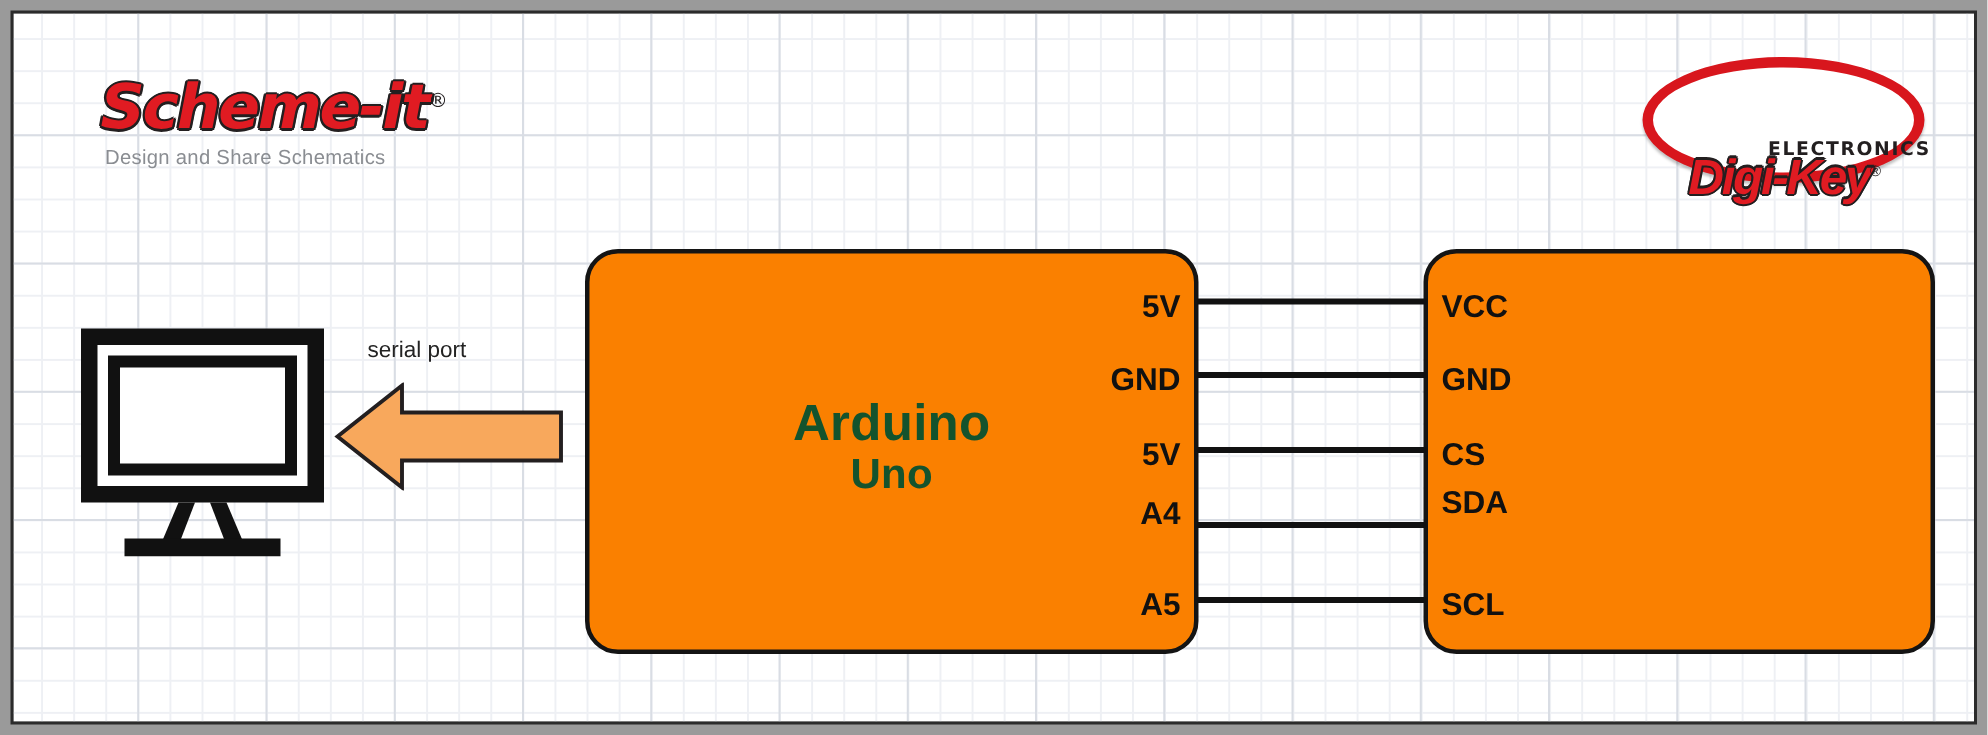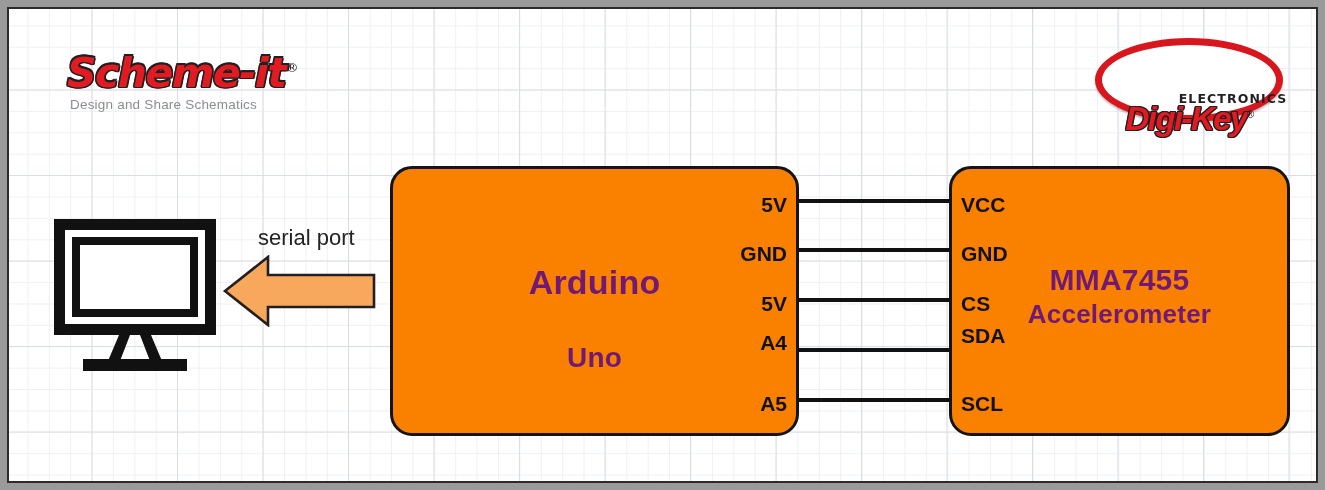--- a/index.html
+++ b/index.html
@@ -164,65 +164,65 @@
     margin-left: 44px;
   }
 
   
   #monitor { position: absolute; left: 36px; top: 200px; width: 180px; height: 162px; }
 
   
   #serial-arrow { position: absolute; left: 213px; top: 246px; width: 155px; height: 72px; }
   #serial-port-label {
     position: absolute;
-    left: 249px;
+    left: 236px;
     top: 216px;
-    font-size: 22px;
+    font-size: 15px;
     color: #232323;
     white-space: nowrap;
   }
 
   
   .block {
     position: absolute;
     background: #fa8000;
     border: 3px solid #141414;
     border-radius: 22px;
     box-sizing: border-box;
   }
   #arduino-block { left: 381px; top: 157px; width: 409px; height: 270px; }
   #mma-block     { left: 940px; top: 157px; width: 341px; height: 270px; }
 
   .block-title-wrap {
     position: absolute;
     left: 0;
     width: 100%;
     text-align: center;
-    color: #701a75;
+    color: #14532d;
     pointer-events: none;
   }
   #arduino-title-wrap { top: 95px; }
   #mma-title-wrap     { top: 93px; }
 
   .title-main {
     display: block;
     font-size: 33px;
     font-weight: bold;
     line-height: 36px;
     letter-spacing: 0.2px;
   }
   .title-sub {
     display: block;
     font-size: 27px;
     font-weight: bold;
     line-height: 32px;
     letter-spacing: 0.2px;
   }
   #arduino-title-wrap .title-main { font-size: 34px; }
-  #arduino-title-wrap .title-sub  { font-size: 28px; margin-top: 42px; }
+  #arduino-title-wrap .title-sub  { font-size: 28px; }
   #mma-title-wrap .title-main { font-size: 30px; }
   #mma-title-wrap .title-sub  { font-size: 26px; }
 
   
   .pin-label {
     position: absolute;
     font-size: 21px;
     font-weight: bold;
     color: #111111;
     line-height: 21px;
@@ -283,24 +283,20 @@
         <span class="title-sub">Uno</span>
       </div>
       <div class="pin-label left" style="top:25px">5V</div>
       <div class="pin-label left" style="top:74px">GND</div>
       <div class="pin-label left" style="top:124px">5V</div>
       <div class="pin-label left" style="top:163px">A4</div>
       <div class="pin-label left" style="top:224px">A5</div>
     </div>
 
     <div class="block" id="mma-block">
-      <div class="block-title-wrap" id="mma-title-wrap">
-        <span class="title-main">MMA7455</span>
-        <span class="title-sub">Accelerometer</span>
-      </div>
       <div class="pin-label right" style="top:25px">VCC</div>
       <div class="pin-label right" style="top:74px">GND</div>
       <div class="pin-label right" style="top:124px">CS</div>
       <div class="pin-label right" style="top:156px">SDA</div>
       <div class="pin-label right" style="top:224px">SCL</div>
     </div>
 
     <div class="wire" style="top:190px"></div>
     <div class="wire" style="top:239px"></div>
     <div class="wire" style="top:289px"></div>

